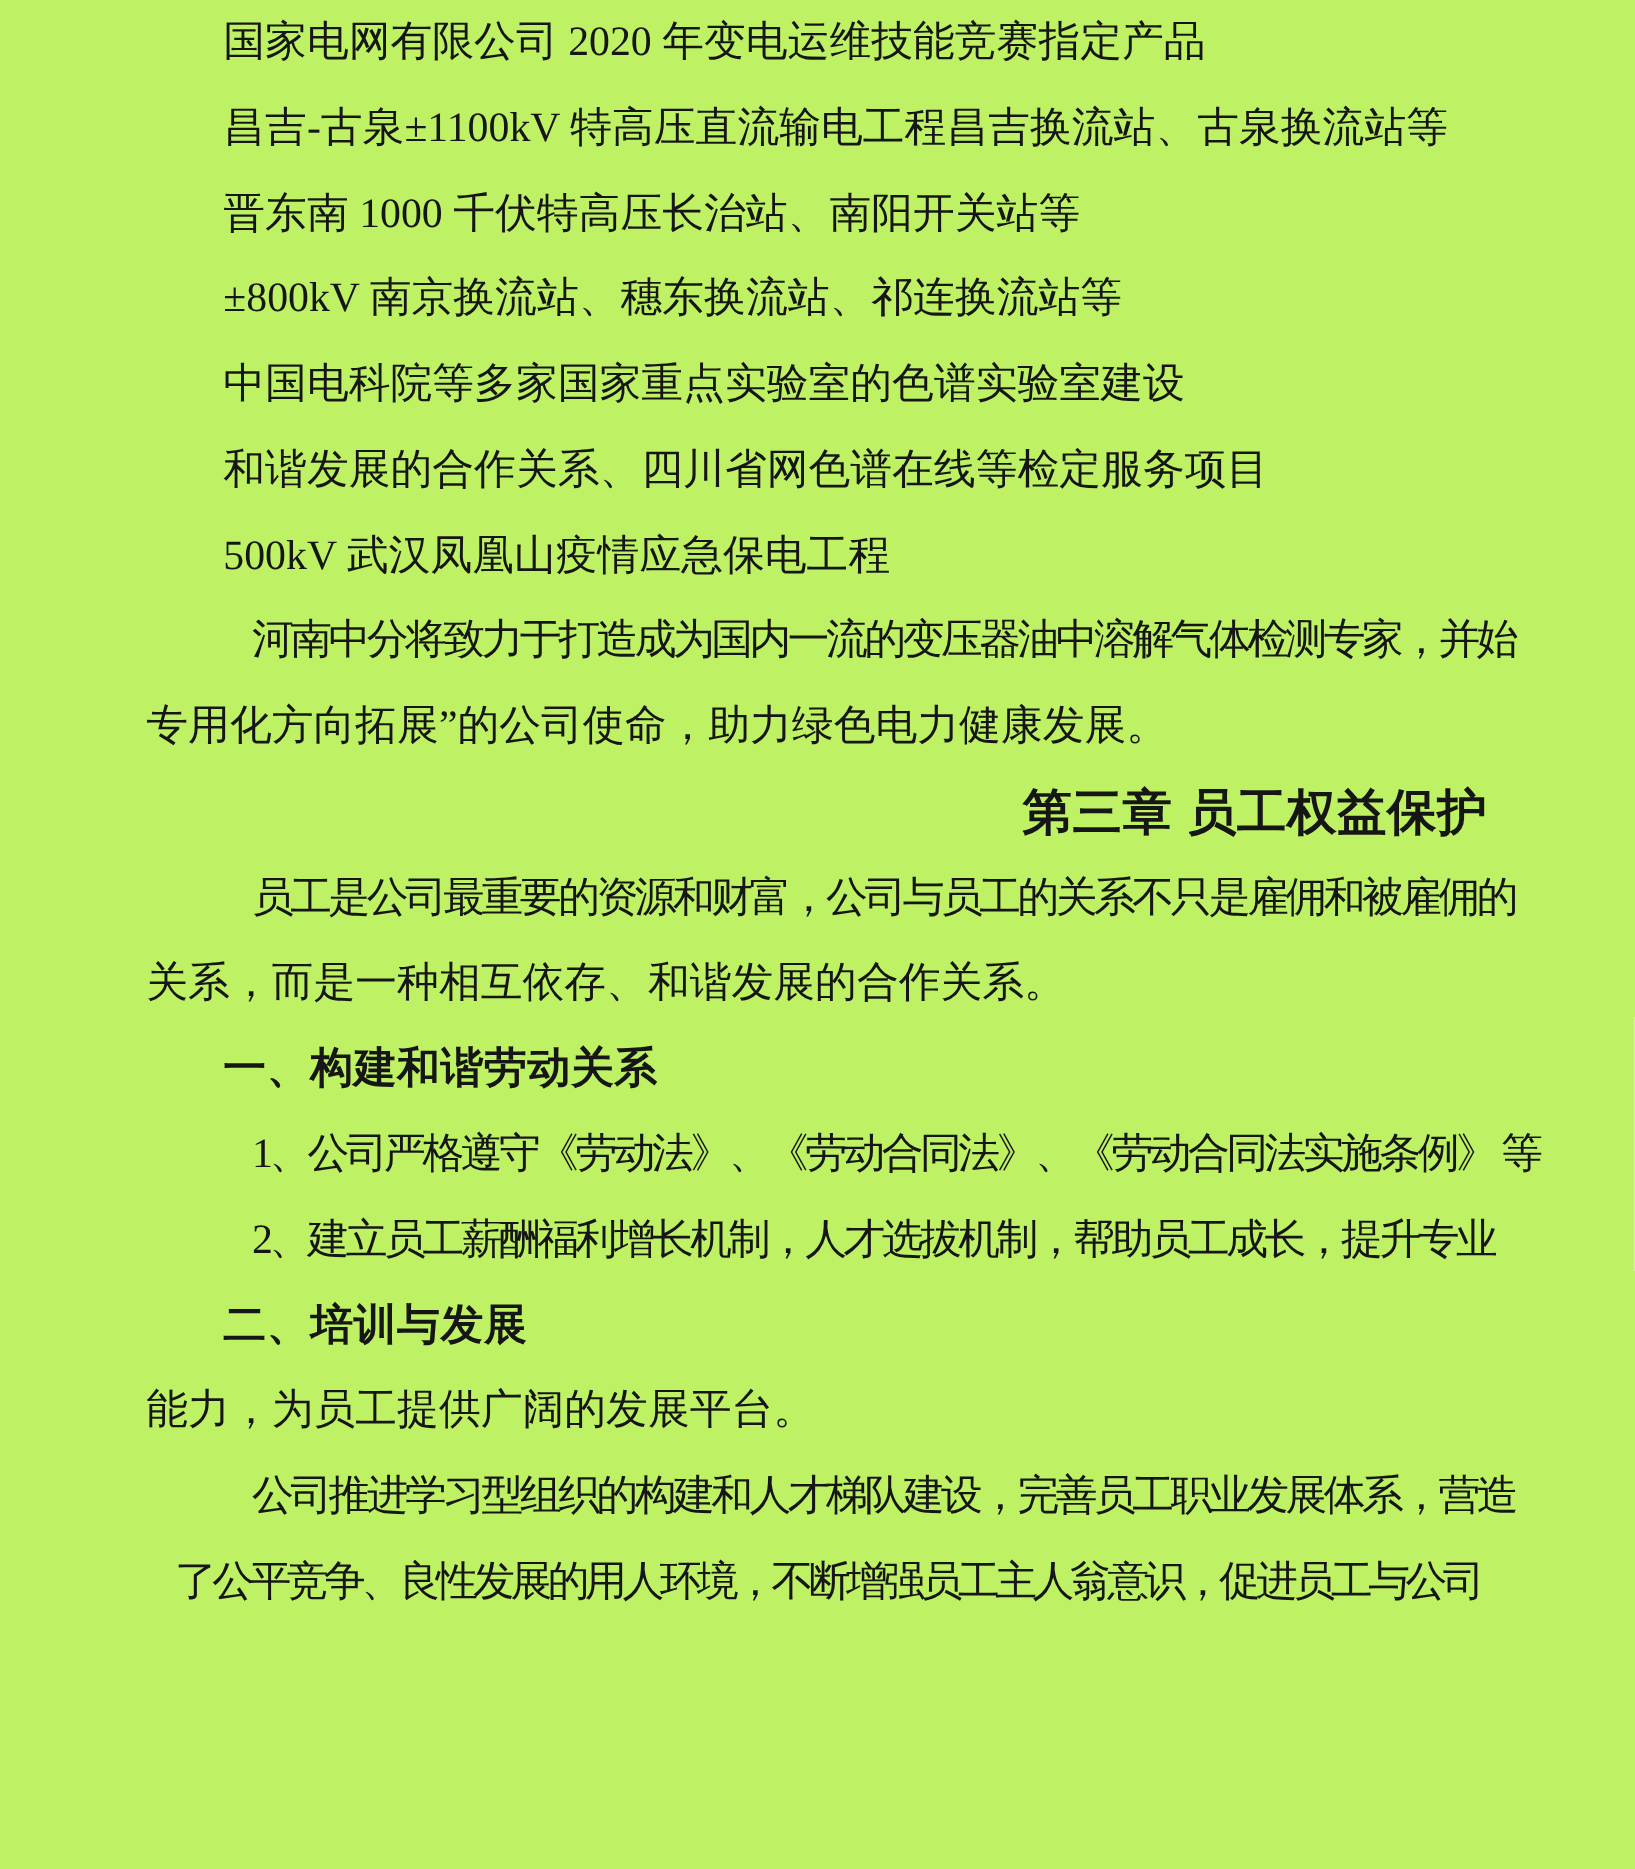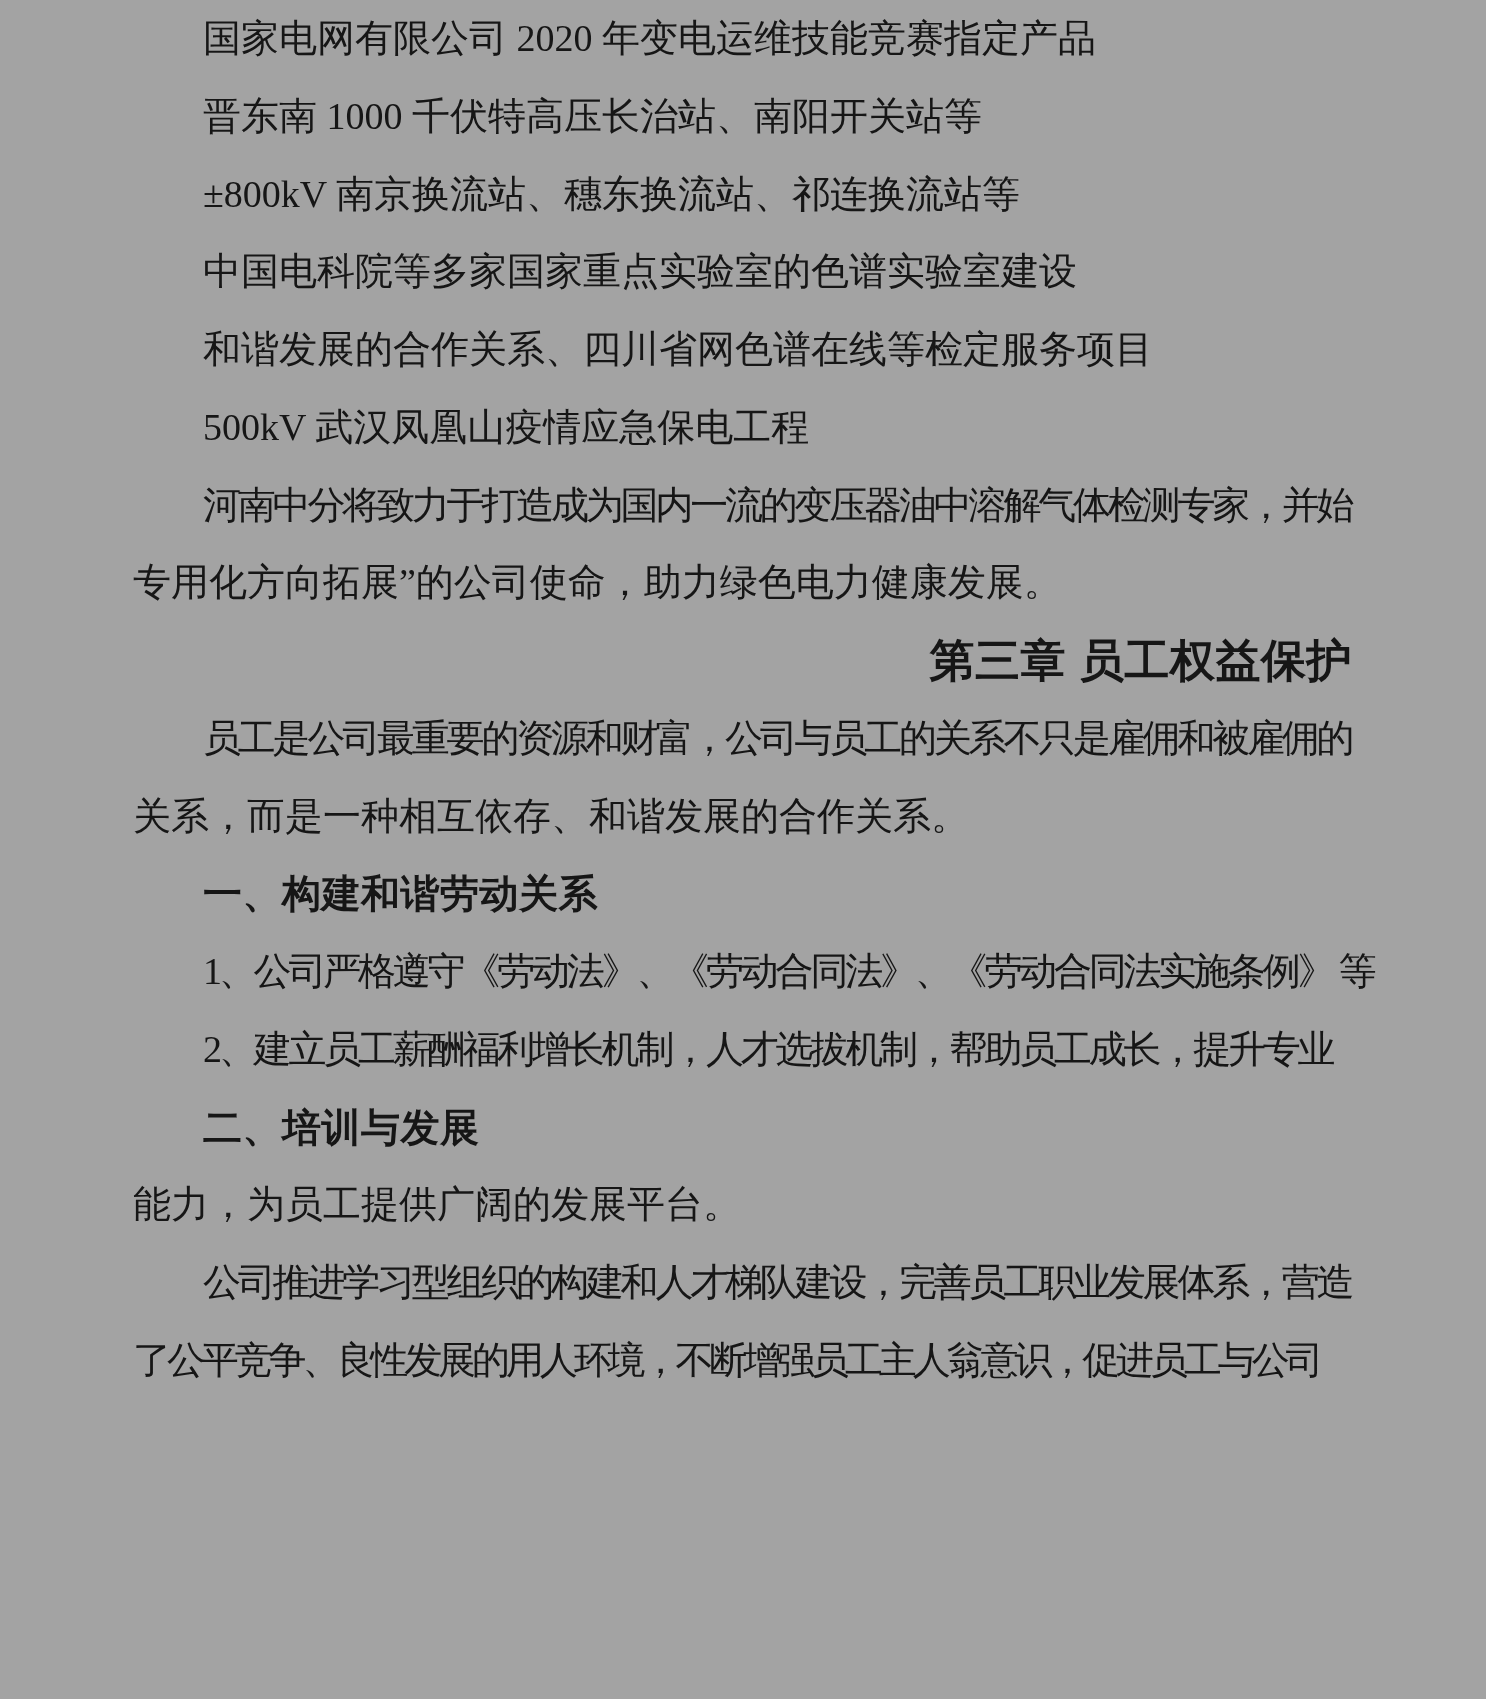--- a/index.html
+++ b/index.html
@@ -12,35 +12,36 @@
     background: #ffffff;
     overflow: hidden;
     font-family: "Liberation Serif", "DejaVu Serif", serif;
     color: #161616;
   }
   .page {
     box-sizing: border-box;
     width: 1486px;
     height: 1699px;
     padding: 0 134px 0 133px;
-    background: #a3a3a3;
+    background: #bef264;
   }
   .line {
     height: 77.75px;
     line-height: 77.75px;
     font-size: 38px;
     white-space: nowrap;
     overflow: visible;
   }
   .indent {
     padding-left: 70px;
   }
   
   .j {
     letter-spacing: -4.1px;
+    margin-left: 26px;
   }
   .indent.j {
     letter-spacing: -3.2px;
   }
   .chapter-heading {
     font-family: "Liberation Sans", "DejaVu Sans", sans-serif;
     font-weight: 700;
     font-size: 45px;
     text-align: right;
     padding-left: 0;
@@ -52,20 +53,21 @@
     font-size: 39px;
     letter-spacing: 0.5px;
   }
 </style>
 </head>
 <body>
 
 <div class="page">
 
   <div class="line indent">国家电网有限公司 2020 年变电运维技能竞赛指定产品</div>
+  <div class="line indent">昌吉-古泉±1100kV 特高压直流输电工程昌吉换流站、古泉换流站等</div>
   <div class="line indent">晋东南 1000 千伏特高压长治站、南阳开关站等</div>
   <div class="line indent">±800kV 南京换流站、穗东换流站、祁连换流站等</div>
   <div class="line indent">中国电科院等多家国家重点实验室的色谱实验室建设</div>
   <div class="line indent">和谐发展的合作关系、四川省网色谱在线等检定服务项目</div>
   <div class="line indent">500kV 武汉凤凰山疫情应急保电工程</div>
 
   <div class="line indent j">河南中分将致力于打造成为国内一流的变压器油中溶解气体检测专家，并始</div>
   <div class="line">专用化方向拓展”的公司使命，助力绿色电力健康发展。</div>
 
   <div class="line chapter-heading">第三章 员工权益保护</div>

